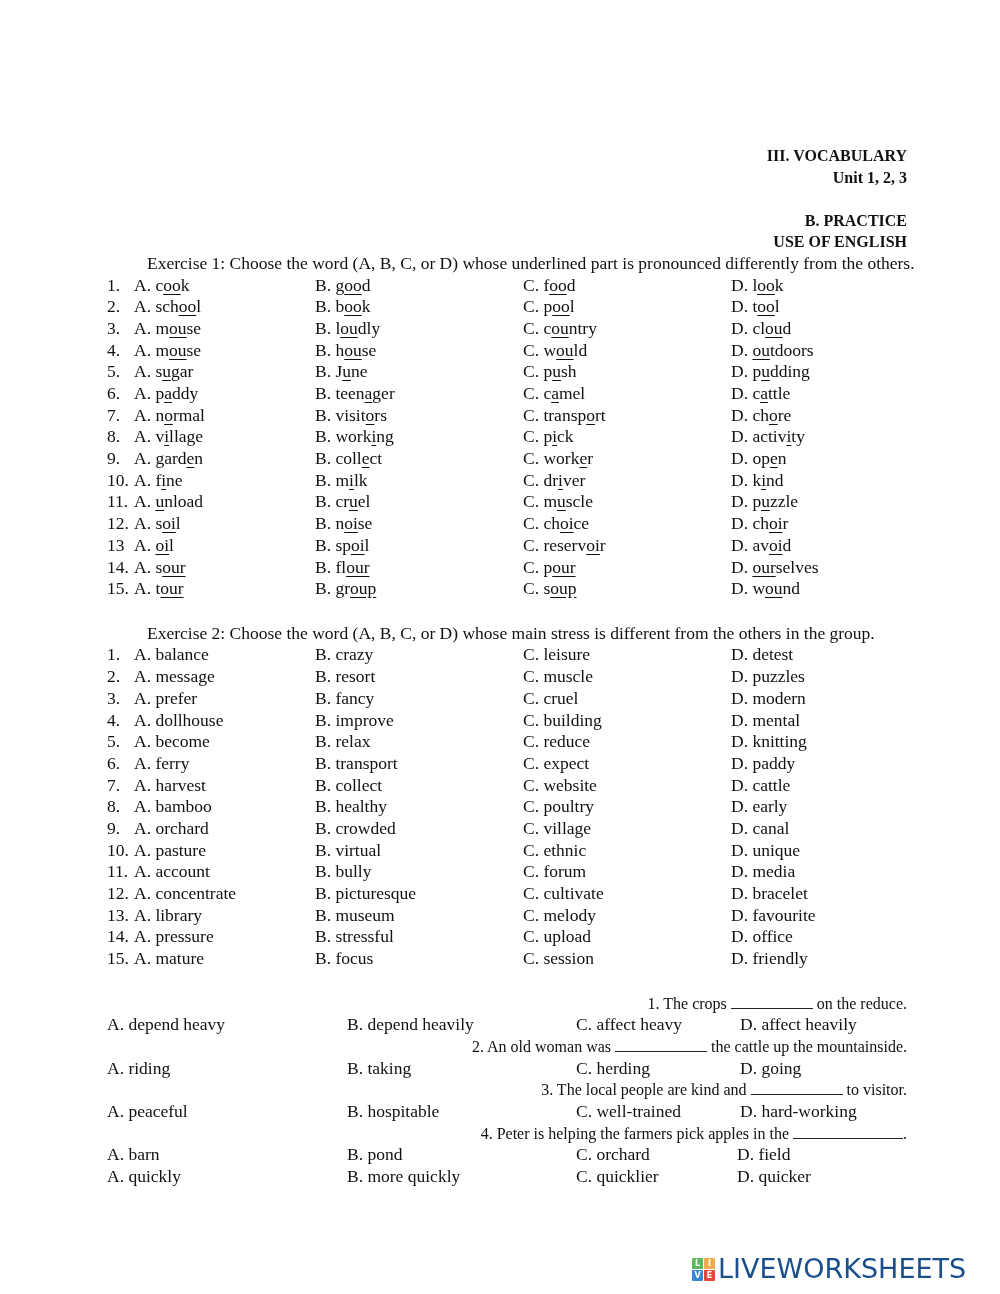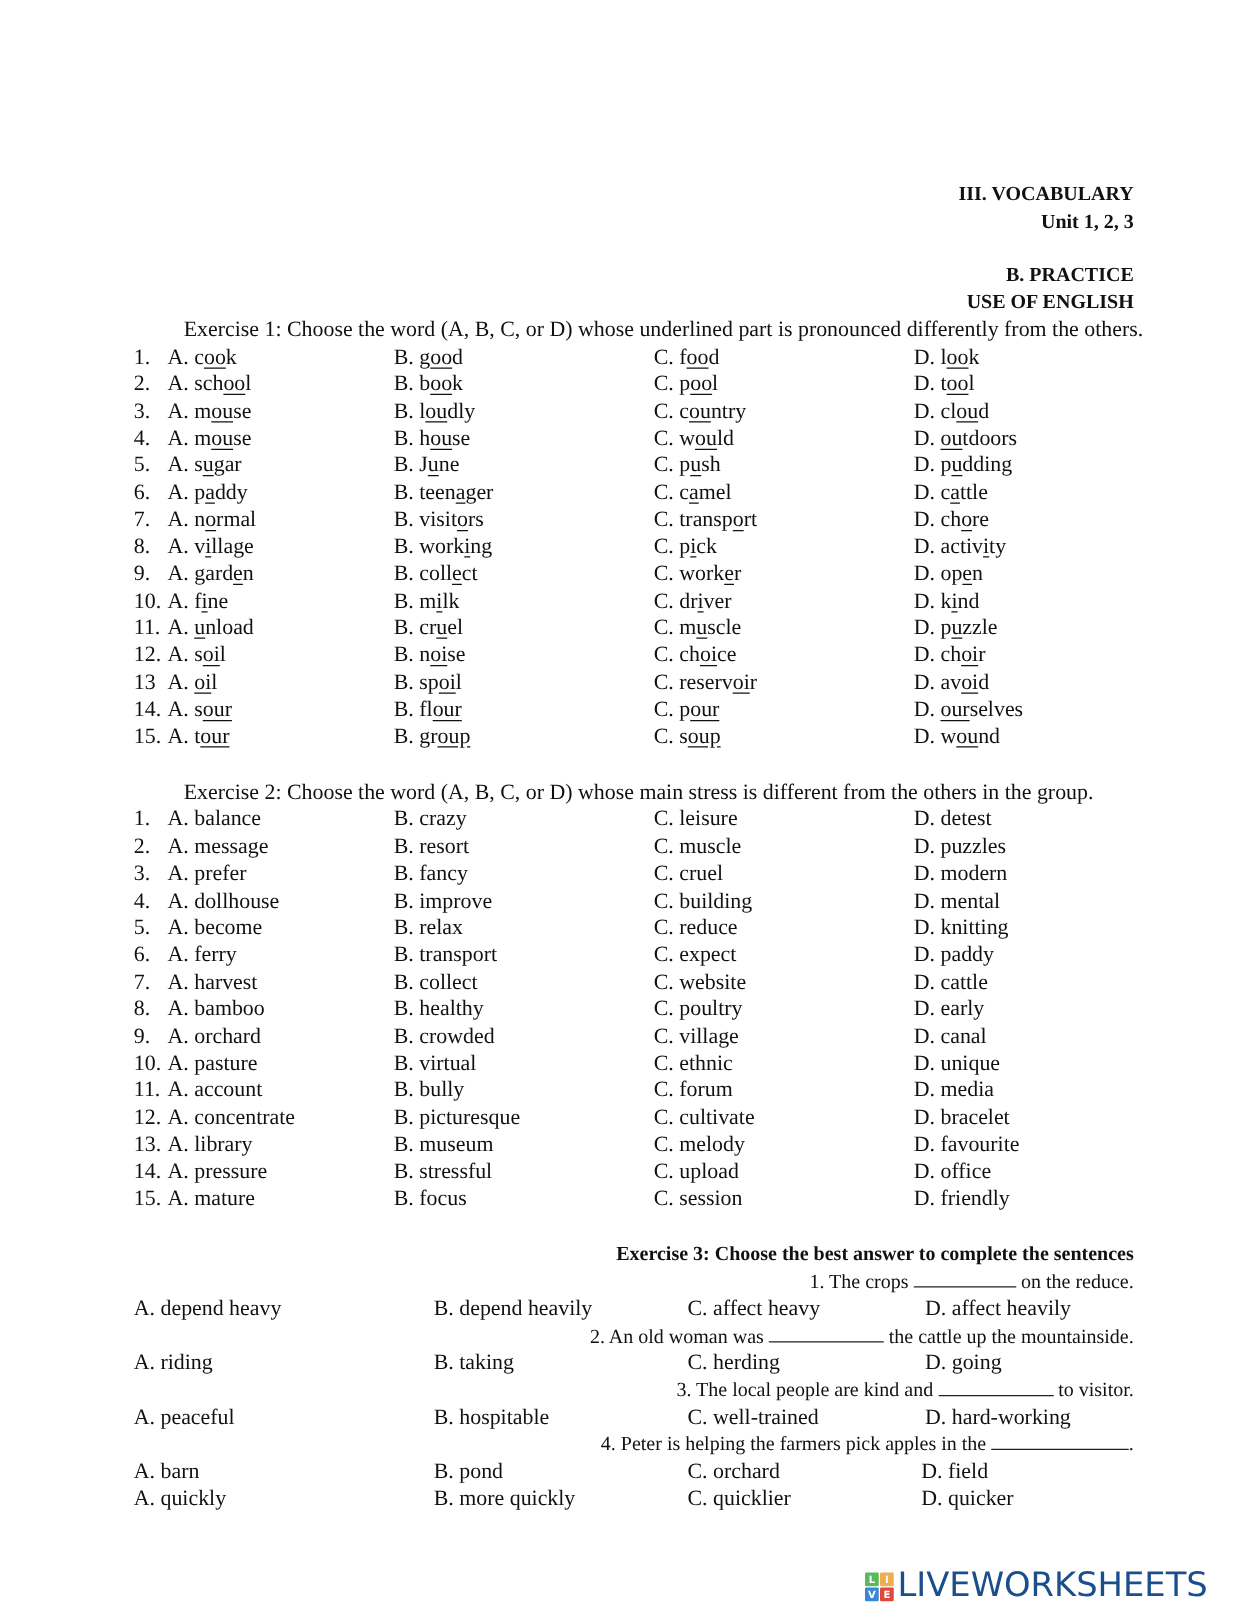--- a/index.html
+++ b/index.html
@@ -15,21 +15,21 @@
     .gap { height: 21.6px; }
     .row { position: relative; font-size: 17.5px; line-height: 21.7px; height: 21.7px; white-space: nowrap; }
     .row > span { position: absolute; top: 0; }
     .num { left: 0; }
     .ca { left: 27px; }
     .cb { left: 208px; }
     .cc { left: 416px; }
     .cd { left: 624px; }
     .ex3 .row > span.o1 { left: 0; }
     .ex3 .row > span.o2 { left: 240px; text-align: center; }
-    .ex3 .row > span.o3 { left: 443px; }
+    .ex3 .row > span.o3 { left: 469px; }
     .ex3 .row > span.o4 { left: 633px; }
     .ex3 .row > span.o4b { left: 630px; }
     .u { text-decoration: underline; text-underline-offset: 3px; }
     .blank { display: inline-block; border-bottom: 1px solid #222; height: 15px; vertical-align: baseline; }
     .logo {
       position: absolute; left: 692px; top: 1254px; display: flex; align-items: center;
     }
     .logo-grid { display: grid; grid-template-columns: 11px 11px; grid-template-rows: 11px 11px; gap: 1px; margin-right: 3px; }
     .logo-grid span { display: flex; align-items: center; justify-content: center; color: #fff; font-family: "DejaVu Sans", sans-serif; font-weight: bold; font-size: 8px; border-radius: 1px; }
     .logo-text { font-family: "DejaVu Sans", sans-serif; font-weight: normal; font-size: 27px; color: #1b4f8c; letter-spacing: 0px; line-height: 30px; }
@@ -259,21 +259,20 @@
         <span class="num">15.</span>
         <span class="ca">A. mature</span>
         <span class="cb">B. focus</span>
         <span class="cc">C. session</span>
         <span class="cd">D. friendly</span>
       </div>
     </div>
 
   <div class="gap" style="height:23px"></div>
 
-  <div class="line b">Exercise 3: Choose the best answer to complete the sentences</div>
   <div id="ex3" class="ex3">
       <div class="line"><span>1. The crops </span><span class="blank" style="width: 82px;"></span><span> on the reduce.</span></div>
       <div class="row">
         <span class="o1">A. depend heavy</span>
         <span class="o2">B. depend heavily</span>
         <span class="o3">C. affect heavy</span>
         <span class="o4">D. affect heavily</span>
       </div>
       <div class="line"><span>2. An old woman was </span><span class="blank" style="width: 92px;"></span><span> the cattle up the mountainside.</span></div>
       <div class="row">

